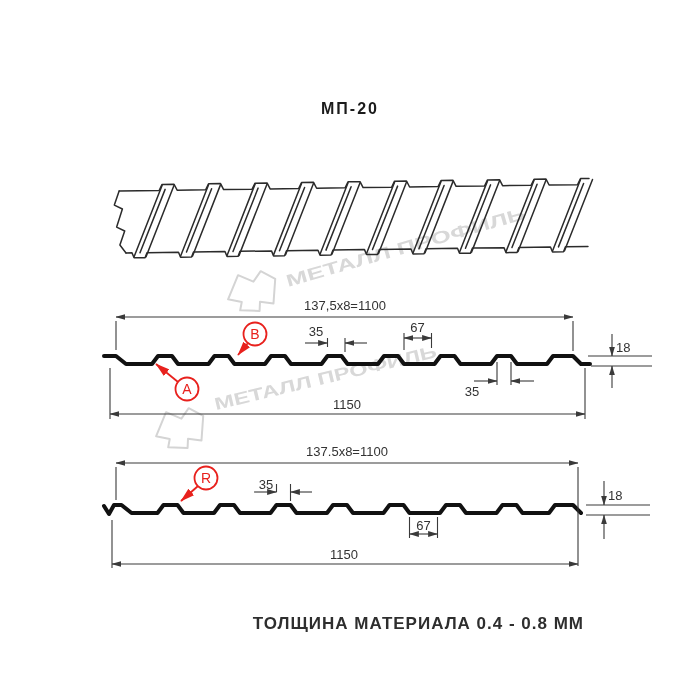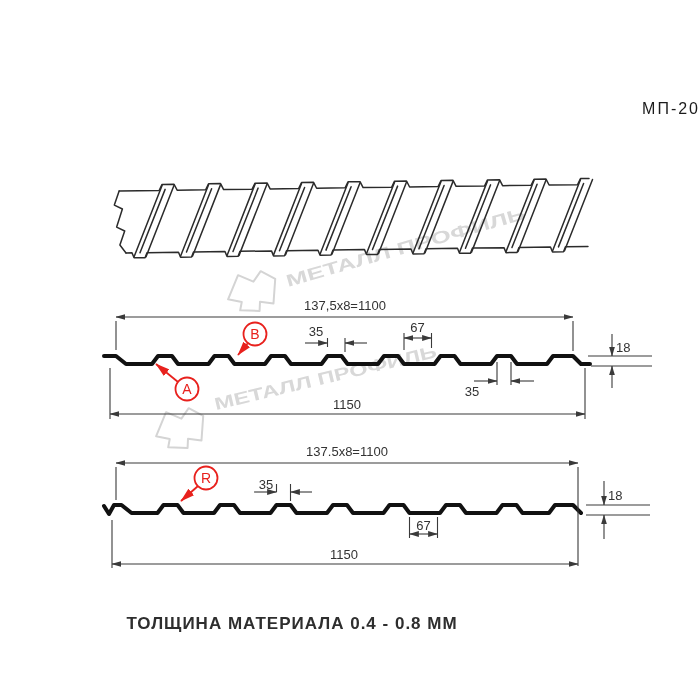--- a/index.html
+++ b/index.html
@@ -1,22 +1,22 @@
 <!DOCTYPE html>
 <html><head>
 <meta charset="utf-8">
 <style>
   html,body{margin:0;padding:0;background:#ffffff;}
   .page{position:relative;width:700px;height:700px;background:#fff;overflow:hidden;
         font-family:"Liberation Sans",sans-serif;}
   .title{position:absolute;top:60px;left:0;width:700px;text-align:center;
          font-size:38px;font-weight:700;letter-spacing:2px;color:#1b1b1b;}
-  .subtitle{position:absolute;top:100px;left:0;width:700px;text-align:right;
-         font-size:16px;font-weight:400;letter-spacing:2px;color:#1b1b1b;}
-  .footer{position:absolute;top:614px;left:0;width:584px;text-align:center;
+  .subtitle{position:absolute;top:100px;left:0;width:700px;text-align:center;
+         font-size:16px;font-weight:700;letter-spacing:2px;color:#1b1b1b;}
+  .footer{position:absolute;top:614px;left:0;width:584px;text-align:right;
          font-size:17px;font-weight:600;letter-spacing:1px;color:#2e2e2e;}
   svg{position:absolute;left:0;top:0;}
   .wm-text{font-family:"Liberation Sans",sans-serif;font-weight:700;fill:#d8d8d8;}
   .wm-logo{stroke:#d4d4d4;stroke-width:2;fill:none;stroke-linejoin:round;}
   .sheet3d{stroke:#2b2b2b;stroke-width:1.5;fill:none;stroke-linejoin:round;stroke-linecap:round;}
   .profile{stroke:#111;stroke-width:4;fill:none;stroke-linejoin:round;stroke-linecap:round;}
   .dim{stroke:#3a3a3a;stroke-width:1.1;fill:none;}
   .dim-t{font-size:13px;fill:#333;stroke:none;}
   .red{stroke:#e8211d;stroke-width:1.8;fill:none;}
   .red-t{font-size:14px;fill:#e8211d;stroke:none;font-weight:400;}

